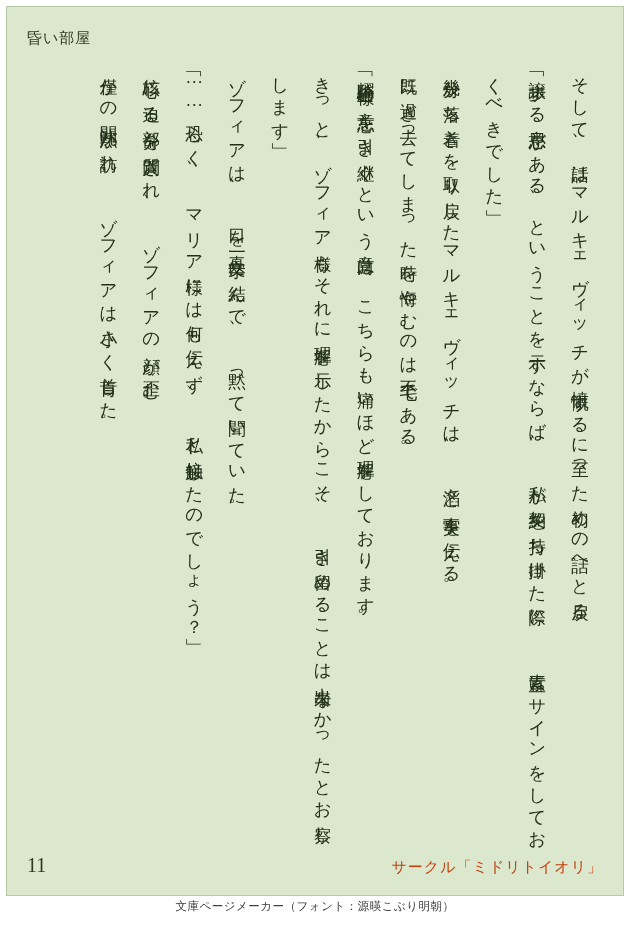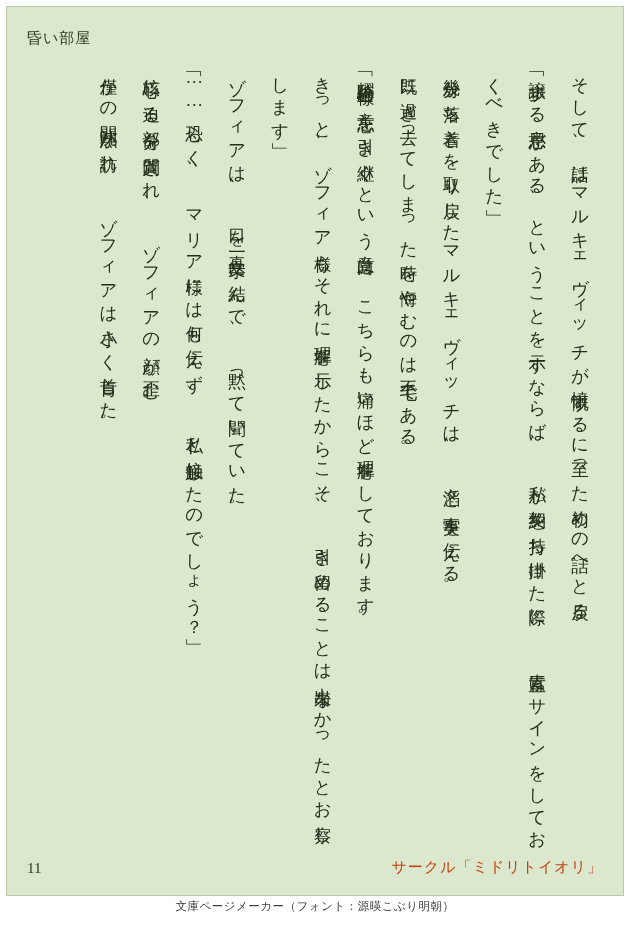--- a/index.html
+++ b/index.html
@@ -75,21 +75,21 @@
     position: absolute;
     left: 20px;
     right: 20px;
     bottom: 18px;
     height: 22px;
   }
   #page-number {
     position: absolute;
     left: 0;
     bottom: 0;
-    font-size: 15px;
+    font-size: 20px;
     color: #2d3a22;
     font-family: "Liberation Serif", serif;
   }
   #circle-name {
     position: absolute;
     right: 0;
     bottom: 0;
     font-size: 15px;
     color: #c2410c;
     letter-spacing: 1px;

